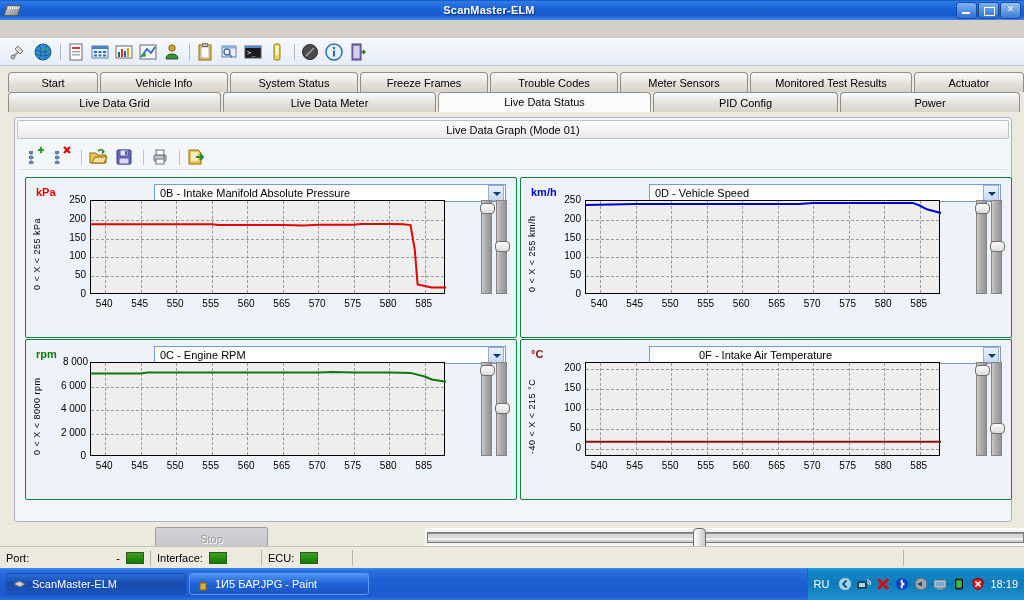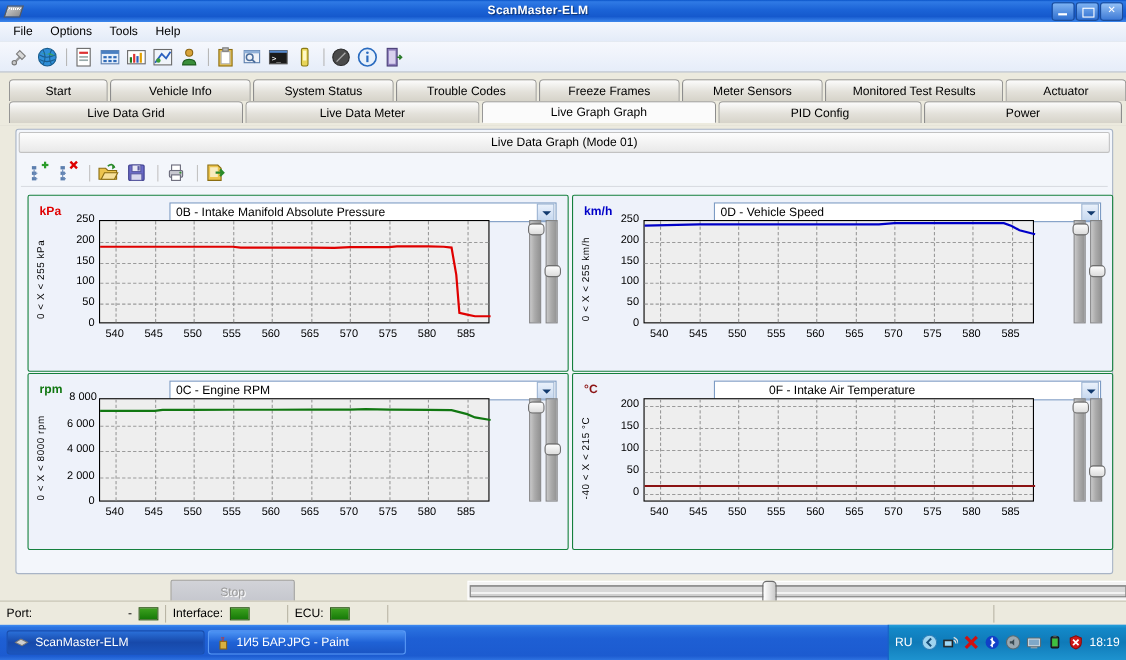--- a/index.html
+++ b/index.html
@@ -255,26 +255,20 @@
         </div>
       <div class="tb-btn">
           <div class="max"></div>
         </div>
       <div class="tb-btn close">
           <i>✕</i>
         </div>
     </div>
   </div>
 
-  <div class="menubar">
-    <div class="menuitem">File</div>
-    <div class="menuitem">Options</div>
-    <div class="menuitem">Tools</div>
-    <div class="menuitem">Help</div>
-  </div>
 
   <div class="toolbar" id="main-toolbar">
       <div class="tbi"><svg width="22" height="22" viewBox="0 0 22 22">
           <path d="M5 16 L11 10" stroke="#999" stroke-width="2" fill="none"></path>
           <path d="M10 5 l5 5 -3 3 -5-5z" fill="#d8d8d8" stroke="#7a7a7a"></path>
           <circle cx="5" cy="16" r="2" fill="#c8c8c8" stroke="#777"></circle>
         </svg></div>
       <div class="tbi"><svg width="22" height="22" viewBox="0 0 22 22">
           <circle cx="11" cy="11" r="8" fill="#2f8fd8" stroke="#1b5e8f"></circle>
           <path d="M4 9 q6 4 14 0 M4 13 q6 4 14 0" stroke="#1b5e8f" fill="none"></path>
@@ -359,44 +353,44 @@
         <div class="tab" style="width: 90px;">
           <span>Start</span>
         </div>
         <div class="tab" style="width: 128px;">
           <span>Vehicle Info</span>
         </div>
         <div class="tab" style="width: 128px;">
           <span>System Status</span>
         </div>
         <div class="tab" style="width: 128px;">
+          <span>Freeze Frames</span>
+        </div>
+        <div class="tab" style="width: 128px;">
           <span>Trouble Codes</span>
-        </div>
-        <div class="tab" style="width: 128px;">
-          <span>Freeze Frames</span>
         </div>
         <div class="tab" style="width: 128px;">
           <span>Meter Sensors</span>
         </div>
         <div class="tab" style="width: 162px;">
           <span>Monitored Test Results</span>
         </div>
         <div class="tab" style="width: 110px;">
           <span>Actuator</span>
         </div>
       </div>
     <div class="tabrow r2" id="tabrow2">
         <div class="tab" style="width: 213px;">
           <span>Live Data Grid</span>
         </div>
         <div class="tab" style="width: 213px;">
           <span>Live Data Meter</span>
         </div>
         <div class="tab active" style="width: 213px;">
-          <span>Live Graph Graph</span>
+          <span>Live Data Status</span>
         </div>
         <div class="tab" style="width: 185px;">
           <span>PID Config</span>
         </div>
         <div class="tab" style="width: 180px;">
           <span>Power</span>
         </div>
       </div>
   </div>
 

